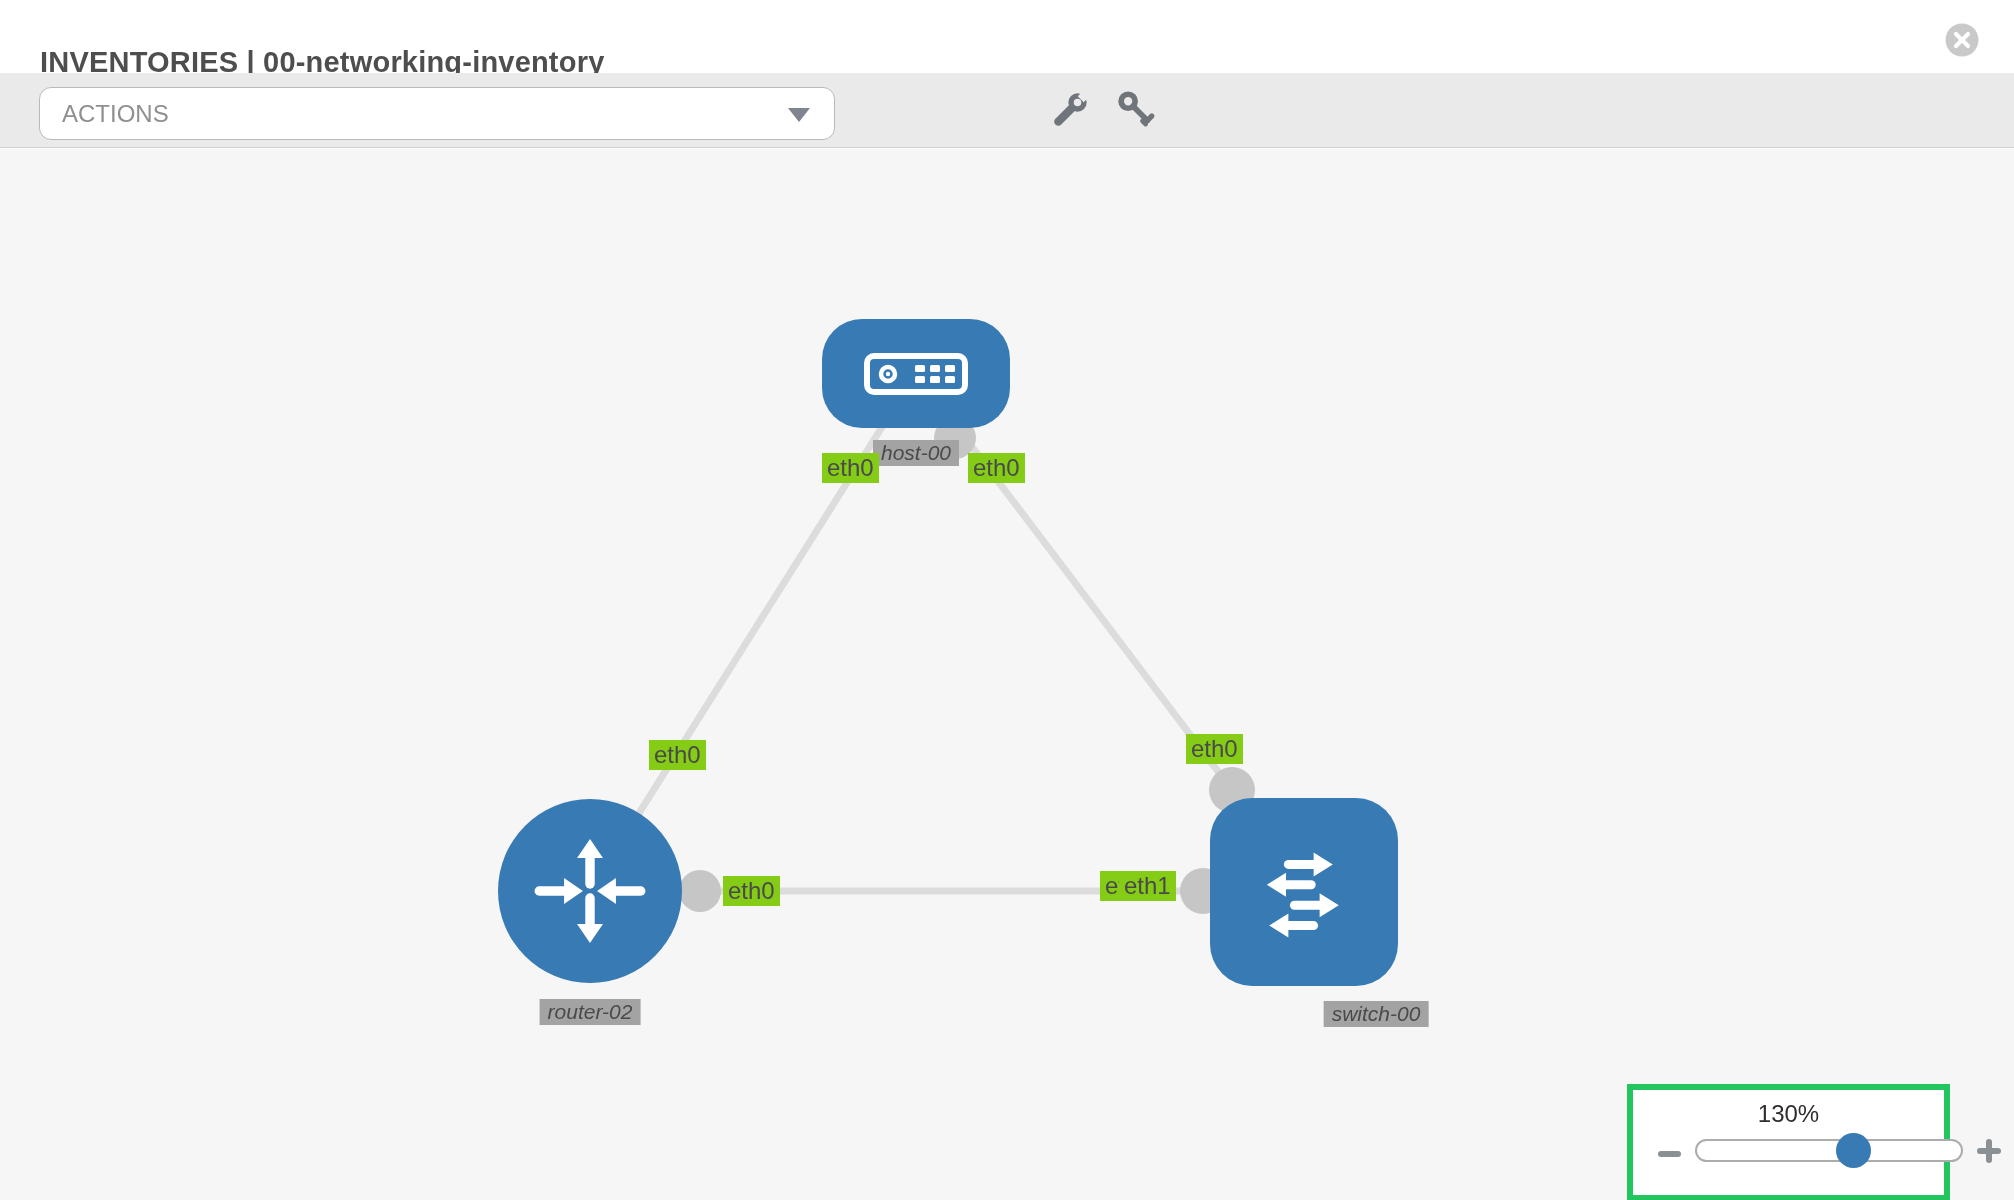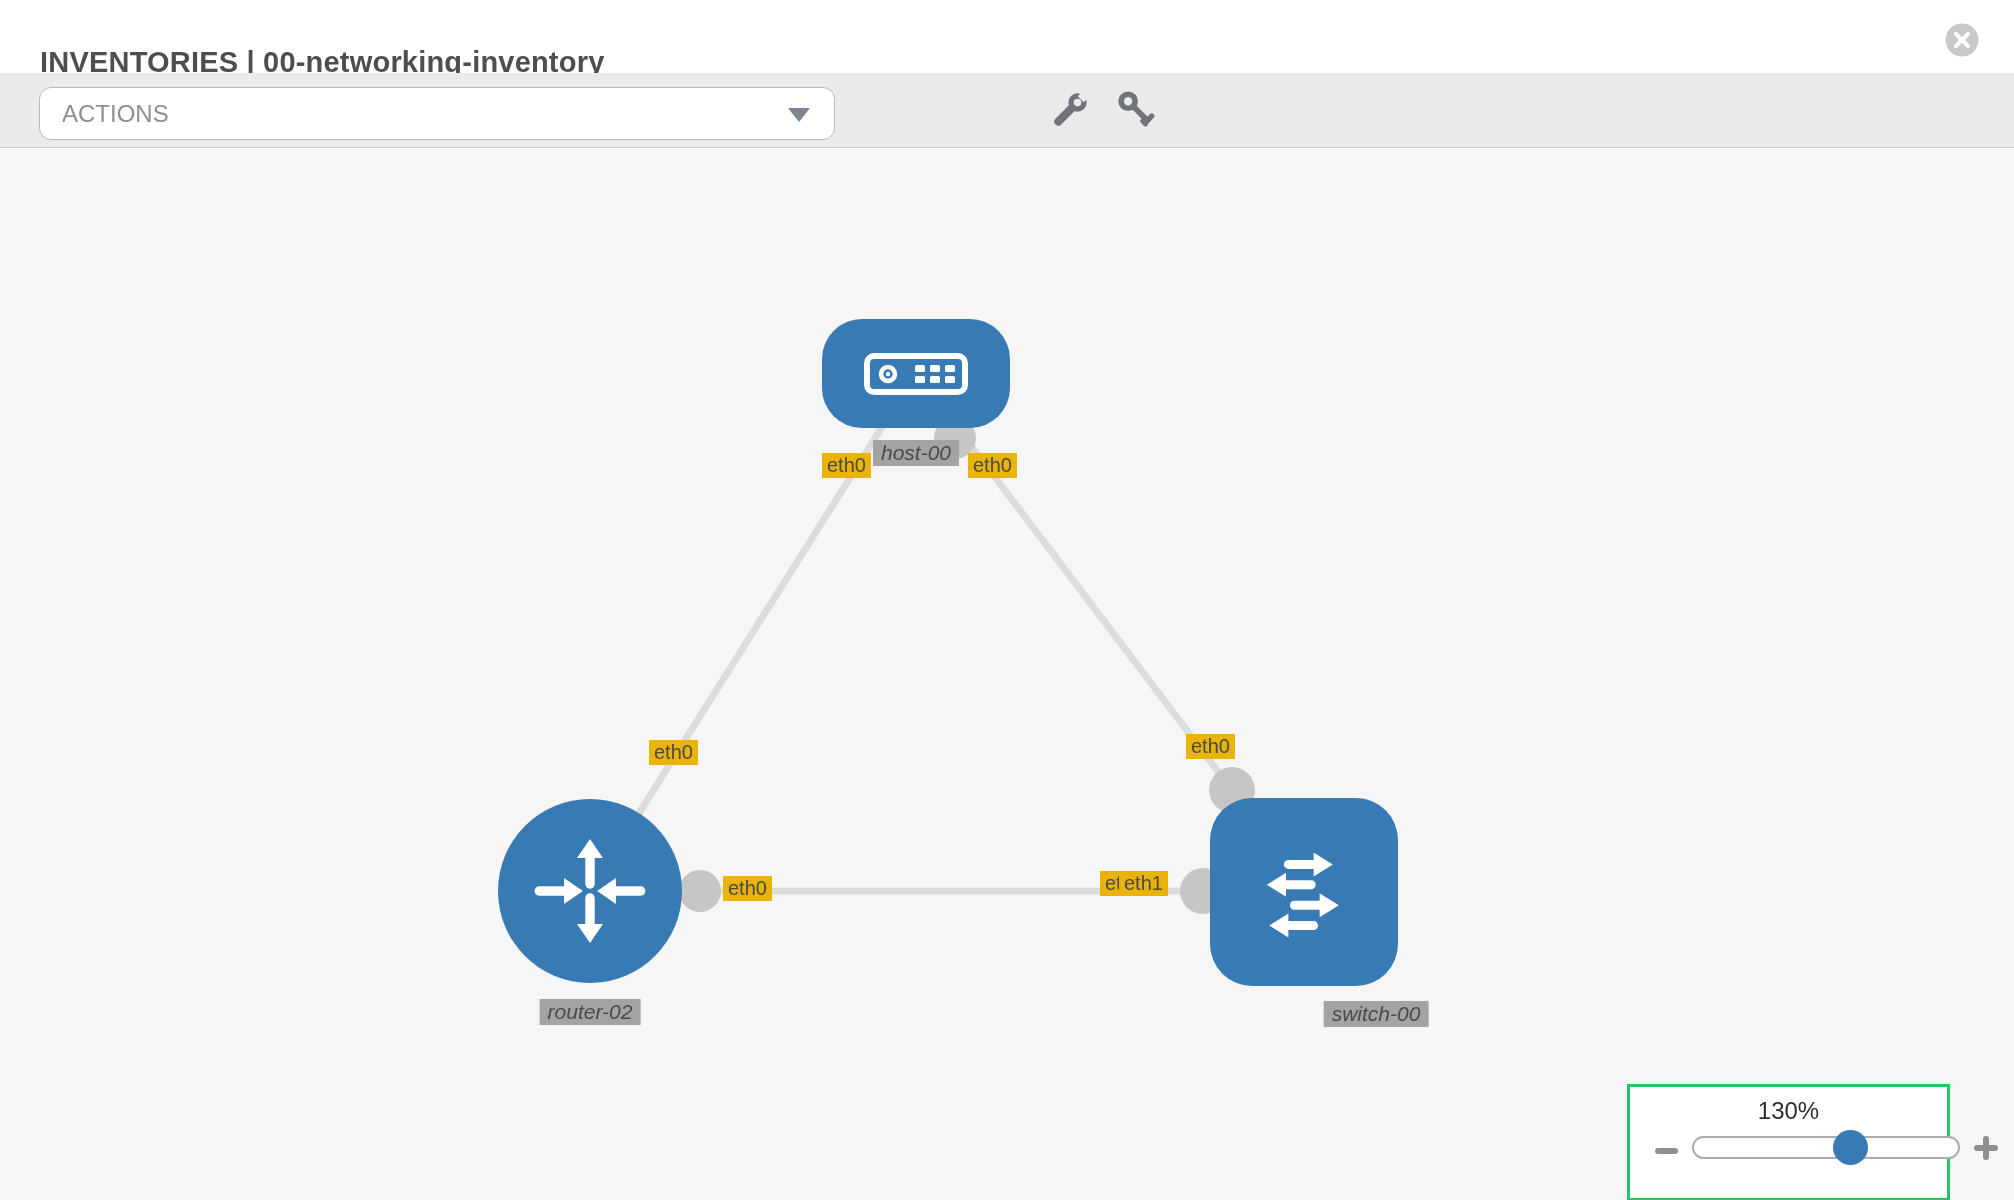--- a/index.html
+++ b/index.html
@@ -44,26 +44,26 @@
   .links-layer{position:absolute;left:0;top:0;width:2014px;height:1051px;}
 
   .node{position:absolute;background:var(--node-blue);display:flex;align-items:center;
     justify-content:center;cursor:pointer;}
   .node.host{left:822px;top:170px;width:188px;height:109px;border-radius:40px;}
   .node.router{left:498px;top:650px;width:184px;height:184px;border-radius:50%;}
   .node.switch{left:1210px;top:649px;width:188px;height:188px;border-radius:42px;}
 
   .node-label{position:absolute;transform:translateX(-50%);background:#a3a3a3;color:var(--label-text);
     font-size:21px;padding:1px 8px;white-space:nowrap;font-style:italic;}
-  .eth-label{position:absolute;background:#eab308;color:var(--label-text);font-size:20px;
+  .eth-label{position:absolute;background:#84cc16;color:var(--label-text);font-size:24px;
     padding:1px 5px;white-space:nowrap;}
 
   
   .zoom-panel{position:absolute;left:1627px;top:935px;width:323px;height:117px;background:#fff;
-    border:3px solid #22c55e;}
+    border:6px solid #22c55e;}
   .zoom-value{margin-top:10px;text-align:center;font-size:24px;color:#2e2e2e;}
   .zoom-btn{position:absolute;border:none;background:transparent;cursor:pointer;padding:0;}
   .zoom-out{left:20px;top:46px;width:32px;height:26px;}
   .minus-glyph{display:block;margin:10px auto 0;width:23px;height:6px;border-radius:3px;background:#8b9095;}
   .zoom-in{left:340px;top:46px;width:32px;height:30px;}
   .plus-glyph{position:relative;display:block;width:26px;height:26px;margin:0 auto;}
   .plus-glyph::before{content:"";position:absolute;left:1px;top:10px;width:24px;height:6px;
     border-radius:3px;background:#8b9095;}
   .plus-glyph::after{content:"";position:absolute;left:10px;top:1px;width:6px;height:24px;
     border-radius:3px;background:#8b9095;}

